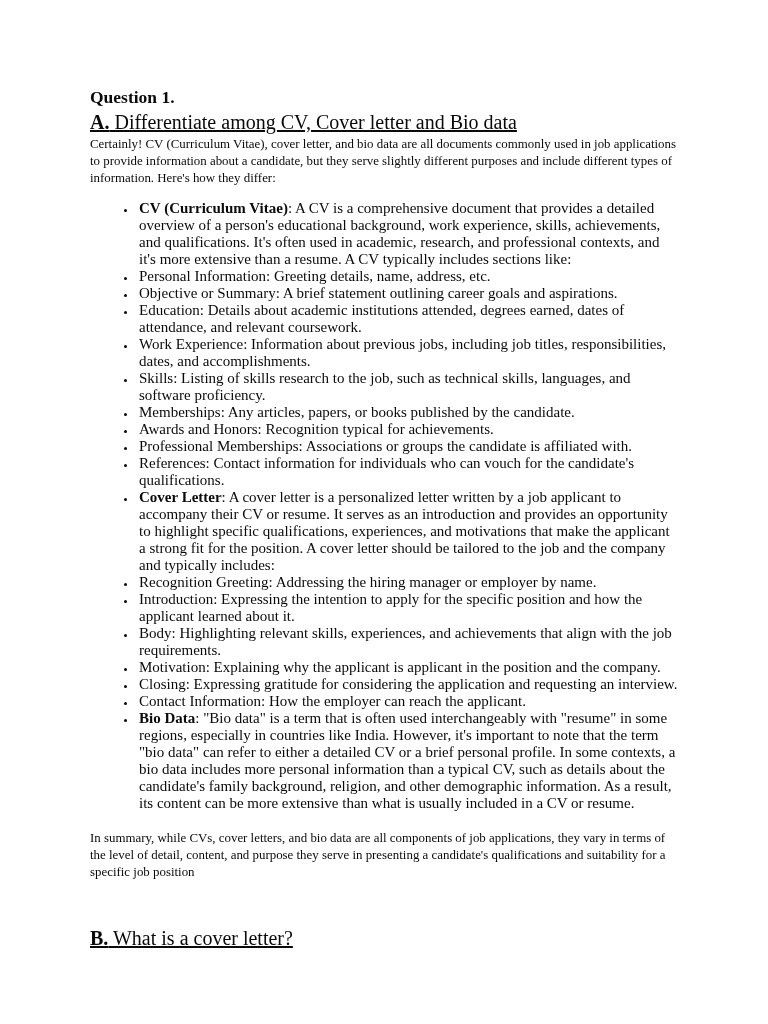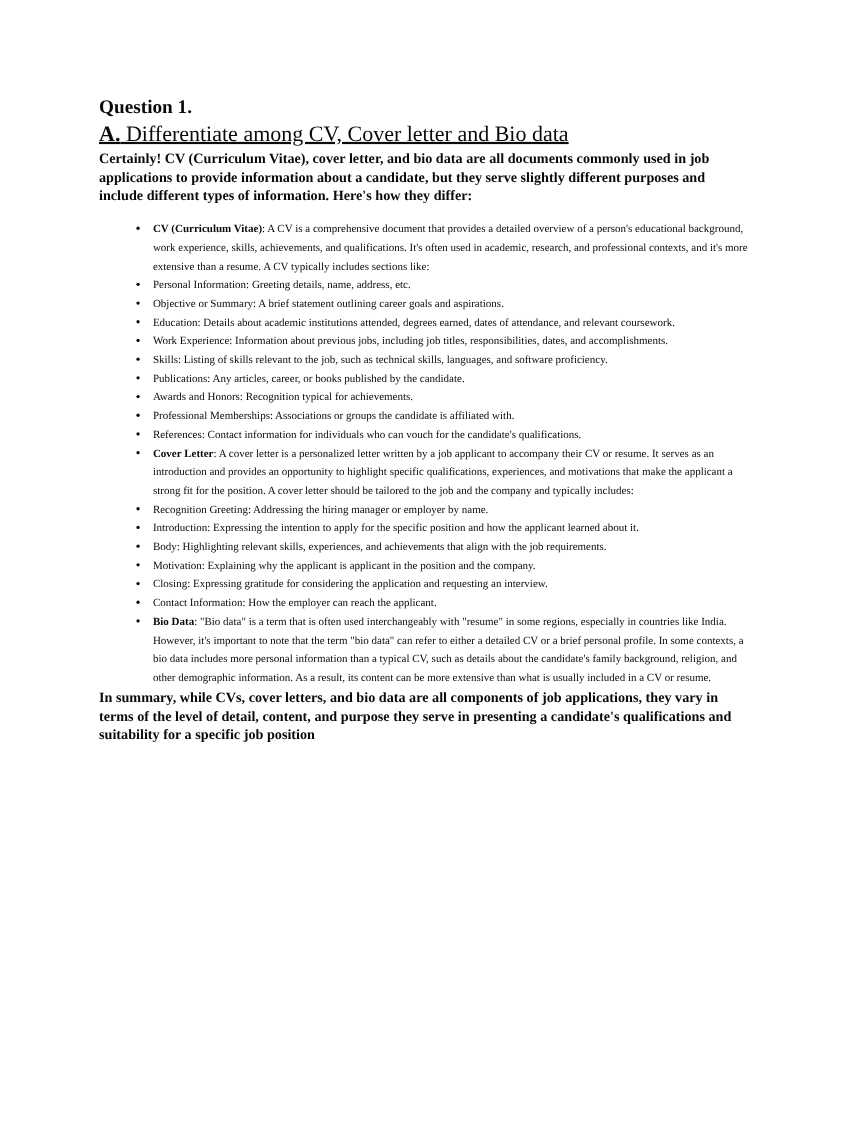--- a/index.html
+++ b/index.html
@@ -34,37 +34,36 @@
     margin: 0;
     text-decoration: underline;
   }
   .section-heading .prefix {
     font-weight: bold;
   }
   .body-text {
     font-size: 12.9px;
     line-height: 17px;
     margin: 1px 0 0 0;
-    font-weight: bold;
   }
   ul.doc-list {
     margin: 13px 0 0 0;
     padding: 0 0 0 47px;
     list-style: disc outside;
   }
   ul.doc-list li {
-    font-size: 10px;
+    font-size: 15px;
     line-height: 17px;
     padding-left: 2px;
   }
   ul.doc-list li::marker {
     font-size: 11px;
   }
   .summary {
-    margin-top: 1px;
+    margin-top: 18px;
   }
   .section-heading.b {
     margin-top: 44px;
   }
 </style>
 </head>
 <body>
 
 <div class="page">
 
@@ -75,31 +74,34 @@
   </h2>
 
   <p class="body-text intro">Certainly! CV (Curriculum Vitae), cover letter, and bio data are all documents commonly used in job applications to provide information about a candidate, but they serve slightly different purposes and include different types of information. Here's how they differ:</p>
 
   <ul class="doc-list" id="doc-list">
       <li><strong>CV (Curriculum Vitae)</strong><span>: A CV is a comprehensive document that provides a detailed overview of a person's educational background, work experience, skills, achievements, and qualifications. It's often used in academic, research, and professional contexts, and it's more extensive than a resume. A CV typically includes sections like:</span></li>
       <li><span>Personal Information: Greeting details, name, address, etc.</span></li>
       <li><span>Objective or Summary: A brief statement outlining career goals and aspirations.</span></li>
       <li><span>Education: Details about academic institutions attended, degrees earned, dates of attendance, and relevant coursework.</span></li>
       <li><span>Work Experience: Information about previous jobs, including job titles, responsibilities, dates, and accomplishments.</span></li>
-      <li><span>Skills: Listing of skills relevant to the job, such as technical skills, languages, and software proficiency.</span></li>
-      <li><span>Publications: Any articles, career, or books published by the candidate.</span></li>
+      <li><span>Skills: Listing of skills research to the job, such as technical skills, languages, and software proficiency.</span></li>
+      <li><span>Memberships: Any articles, papers, or books published by the candidate.</span></li>
       <li><span>Awards and Honors: Recognition typical for achievements.</span></li>
       <li><span>Professional Memberships: Associations or groups the candidate is affiliated with.</span></li>
       <li><span>References: Contact information for individuals who can vouch for the candidate's qualifications.</span></li>
       <li><strong>Cover Letter</strong><span>: A cover letter is a personalized letter written by a job applicant to accompany their CV or resume. It serves as an introduction and provides an opportunity to highlight specific qualifications, experiences, and motivations that make the applicant a strong fit for the position. A cover letter should be tailored to the job and the company and typically includes:</span></li>
       <li><span>Recognition Greeting: Addressing the hiring manager or employer by name.</span></li>
       <li><span>Introduction: Expressing the intention to apply for the specific position and how the applicant learned about it.</span></li>
       <li><span>Body: Highlighting relevant skills, experiences, and achievements that align with the job requirements.</span></li>
       <li><span>Motivation: Explaining why the applicant is applicant in the position and the company.</span></li>
       <li><span>Closing: Expressing gratitude for considering the application and requesting an interview.</span></li>
       <li><span>Contact Information: How the employer can reach the applicant.</span></li>
       <li><strong>Bio Data</strong><span>: "Bio data" is a term that is often used interchangeably with "resume" in some regions, especially in countries like India. However, it's important to note that the term "bio data" can refer to either a detailed CV or a brief personal profile. In some contexts, a bio data includes more personal information than a typical CV, such as details about the candidate's family background, religion, and other demographic information. As a result, its content can be more extensive than what is usually included in a CV or resume.</span></li>
     </ul>
 
   <p class="body-text summary">In summary, while CVs, cover letters, and bio data are all components of job applications, they vary in terms of the level of detail, content, and purpose they serve in presenting a candidate's qualifications and suitability for a specific job position</p>
 
+  <h2 class="section-heading b">
+    <span class="prefix">B.</span><span> What is a cover letter?</span>
+  </h2>
 
 </div>
 
 </body></html>

